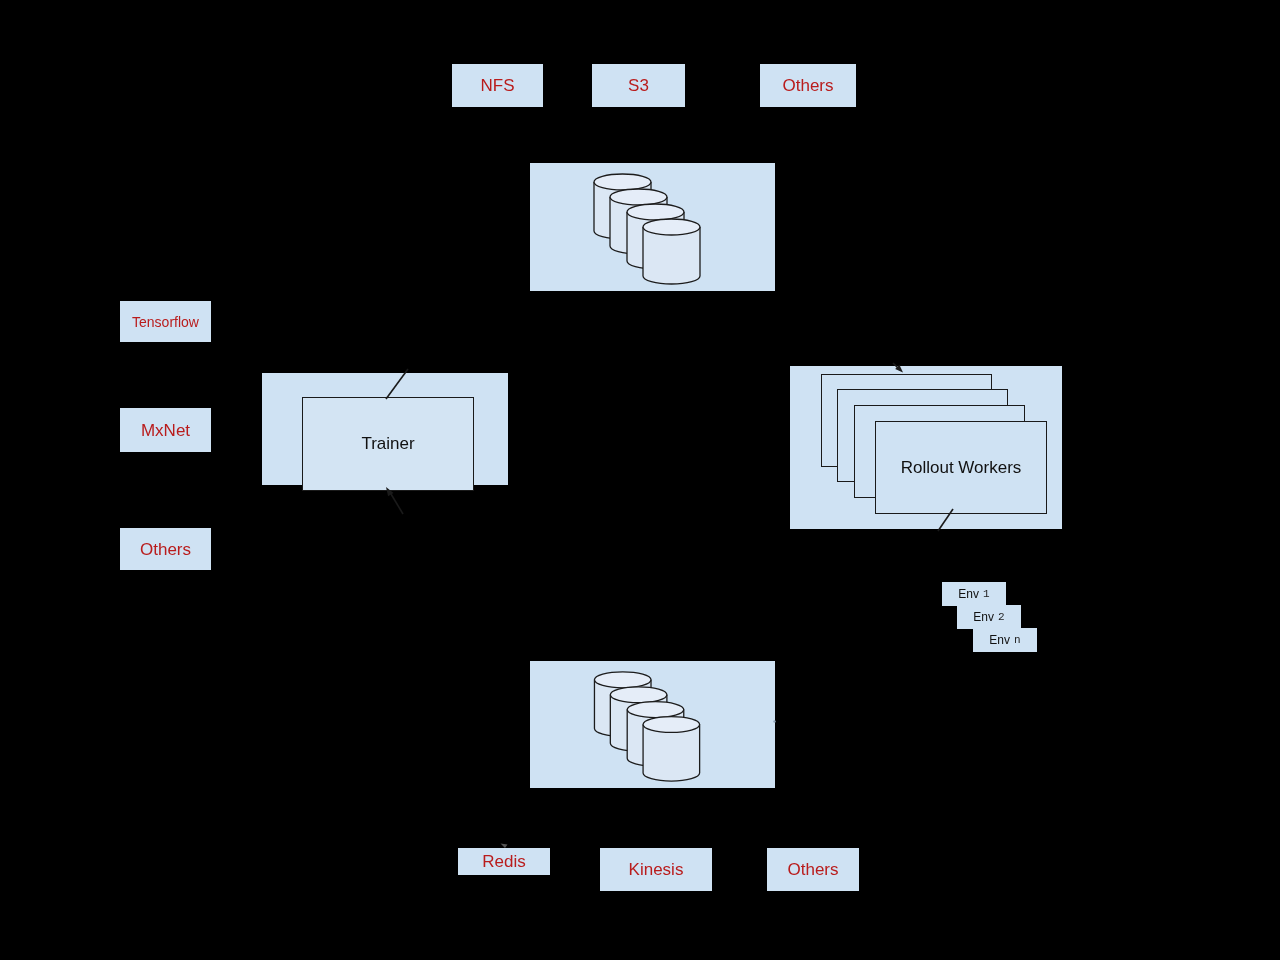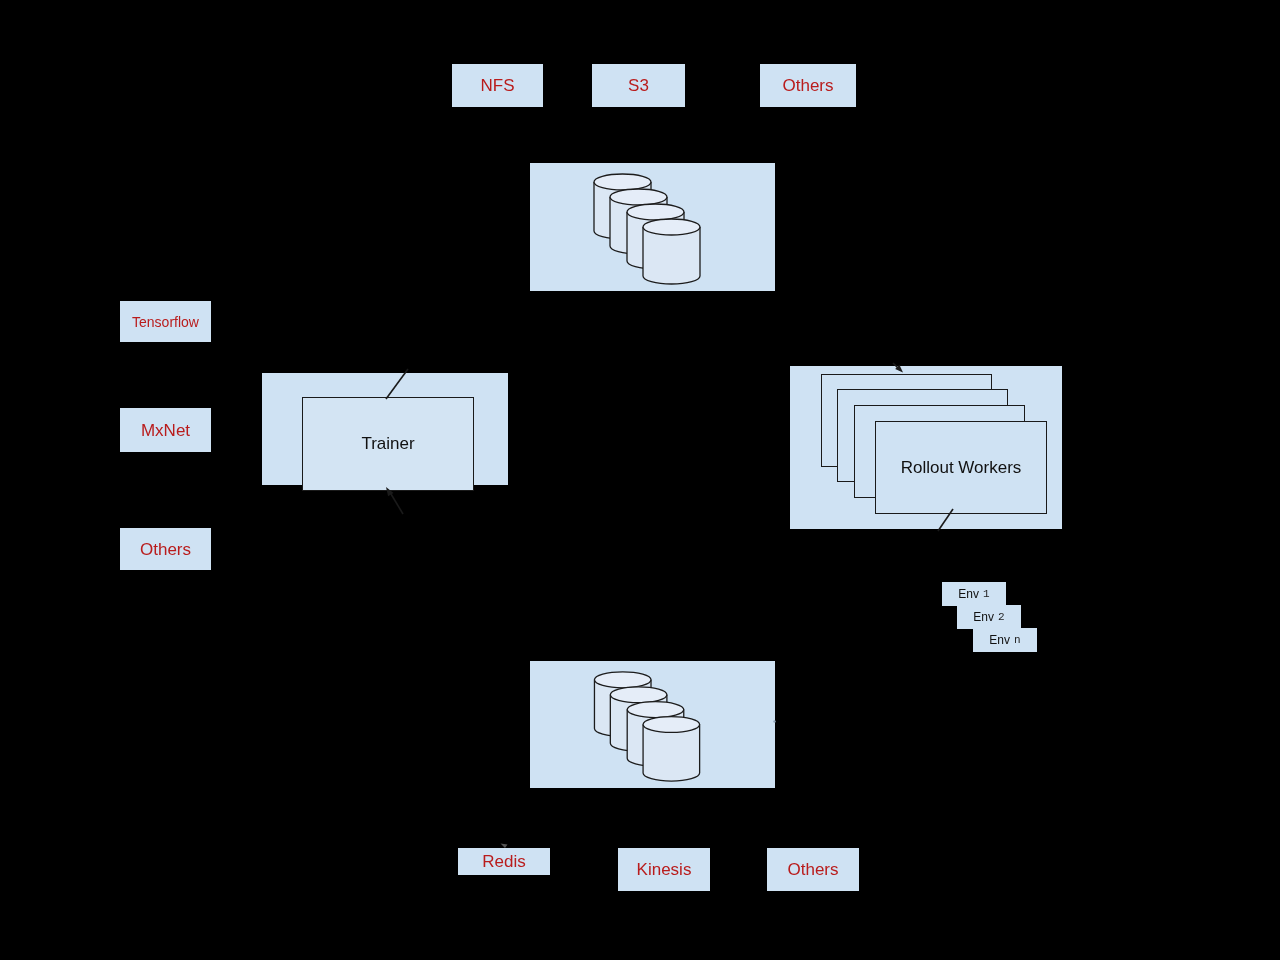--- a/index.html
+++ b/index.html
@@ -127,21 +127,21 @@
       <g>
         <path class="cyl-body" d="M113 64 v49 a28.5 8 0 0 0 57 0 v-49"></path>
         <ellipse class="cyl-top" cx="141.5" cy="64" rx="28.5" ry="8"></ellipse>
       </g>
     </svg>
   </div>
 
   <div class="bluebox" style="left:458px;top:848px;width:92px;height:27px;">
     <span>Redis</span>
   </div>
-  <div class="bluebox" style="left:600px;top:848px;width:92px;height:43px;margin-left:18px;">
+  <div class="bluebox" style="left:600px;top:848px;width:112px;height:43px;">
     <span>Kinesis</span>
   </div>
   <div class="bluebox" style="left:767px;top:848px;width:92px;height:43px;">
     <span>Others</span>
   </div>
 
   <svg id="arrow-overlay" width="1280" height="960" viewBox="0 0 1280 960">
     <line class="conn" x1="386" y1="399" x2="408" y2="369"></line>
     <g>
       <line class="conn" x1="403" y1="514" x2="391" y2="494"></line>

